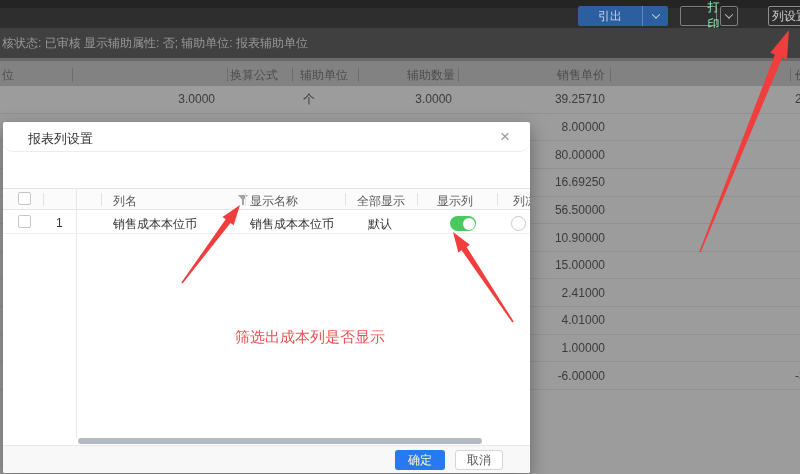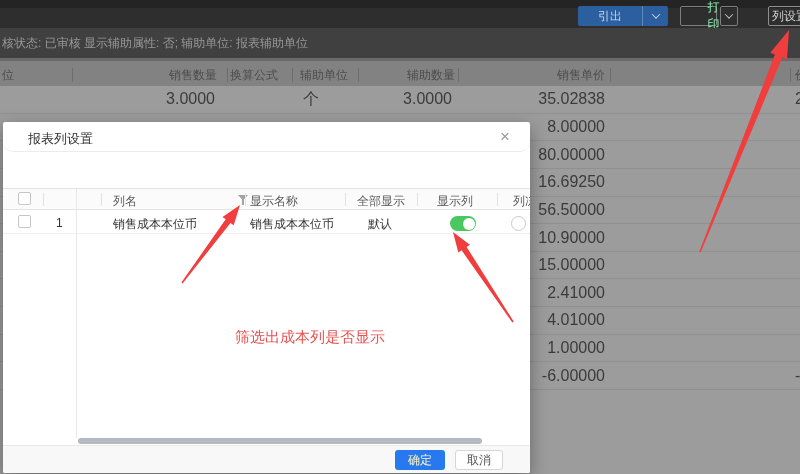--- a/index.html
+++ b/index.html
@@ -18,21 +18,21 @@
   .btn-colset{left:748px;width:44px;border:1px solid #8f8f8f;color:#d2d2d2;background:transparent;margin-left:20px;}
   .chev{width:6px;height:6px;border-right:1.5px solid currentColor;border-bottom:1.5px solid currentColor;
         transform:rotate(45deg) translate(-1px,-1px);}
   .statusbar{position:absolute;left:0;top:28px;width:800px;height:30px;background:#404040;
              color:#979797;font-size:12px;line-height:30px;padding-left:2px;white-space:nowrap;}
   .bg-header{position:absolute;left:0;top:58px;width:800px;height:28px;background:#828282;border-top:3px solid #6a6a6a;
              color:#4d4d4d;font-size:12px;}
   .bg-header span{position:absolute;top:6px;white-space:nowrap;}
   .bg-header .vd{position:absolute;top:7px;width:1px;height:14px;background:#6d6d6d;}
   .bg-rows{position:absolute;left:0;top:86px;width:800px;height:304px;display:flex;flex-direction:column;}
-  .bg-row{position:relative;flex:1;border-bottom:1px solid #909090;color:#3b3b3b;font-size:16px;}
+  .bg-row{position:relative;flex:1;border-bottom:1px solid #909090;color:#3b3b3b;font-size:12px;}
   .cell{position:absolute;top:50%;transform:translateY(-50%);white-space:nowrap;}
   .c-qty{left:115px;width:100px;text-align:right;}
   .c-unit{left:303px;}
   .c-auxqty{left:352px;width:100px;text-align:right;}
   .c-price{left:505px;width:100px;text-align:right;}
   .c-amount{left:795px;width:60px;}
 
   
   .modal{position:absolute;left:3px;top:122px;width:527px;height:351px;background:#fff;border-radius:2px;
          box-shadow:0 6px 18px rgba(0,0,0,.35);overflow:hidden;z-index:5;}
@@ -90,41 +90,40 @@
     </div>
     <div class="tb-btn btn-colset">
       <span>列设置</span>
     </div>
   </div>
 
   <div class="statusbar">核状态: 已审核 显示辅助属性: 否; 辅助单位: 报表辅助单位</div>
 
   <div class="bg-header">
     <span style="left:2px">位</span>
-    <span style="left:117px;width:100px;text-align:right">销售数量</span>
     <span style="left:230px">换算公式</span>
     <span style="left:300px">辅助单位</span>
     <span style="left:355px;width:100px;text-align:right">辅助数量</span>
     <span style="left:505px;width:100px;text-align:right">销售单价</span>
     <span style="left:795px">价税合</span>
     <i class="vd" style="left:72px"></i>
       <i class="vd" style="left:227px"></i>
       <i class="vd" style="left:292px"></i>
     <i class="vd" style="left:358px"></i>
       <i class="vd" style="left:458px"></i>
       <i class="vd" style="left:610px"></i>
       <i class="vd" style="left:790px"></i>
   </div>
 
   <div class="bg-rows">
     <div class="bg-row">
       <span class="cell c-qty">3.0000</span>
       <span class="cell c-unit">个</span>
       <span class="cell c-auxqty">3.0000</span>
-      <span class="cell c-price">35.02838</span>
+      <span class="cell c-price">39.25710</span>
       <span class="cell c-amount">26</span>
     </div>
     <div class="bg-row">
         <span class="cell c-price">8.00000</span>
       </div>
     <div class="bg-row">
         <span class="cell c-price">80.00000</span>
       </div>
     <div class="bg-row">
         <span class="cell c-price">16.69250</span>

